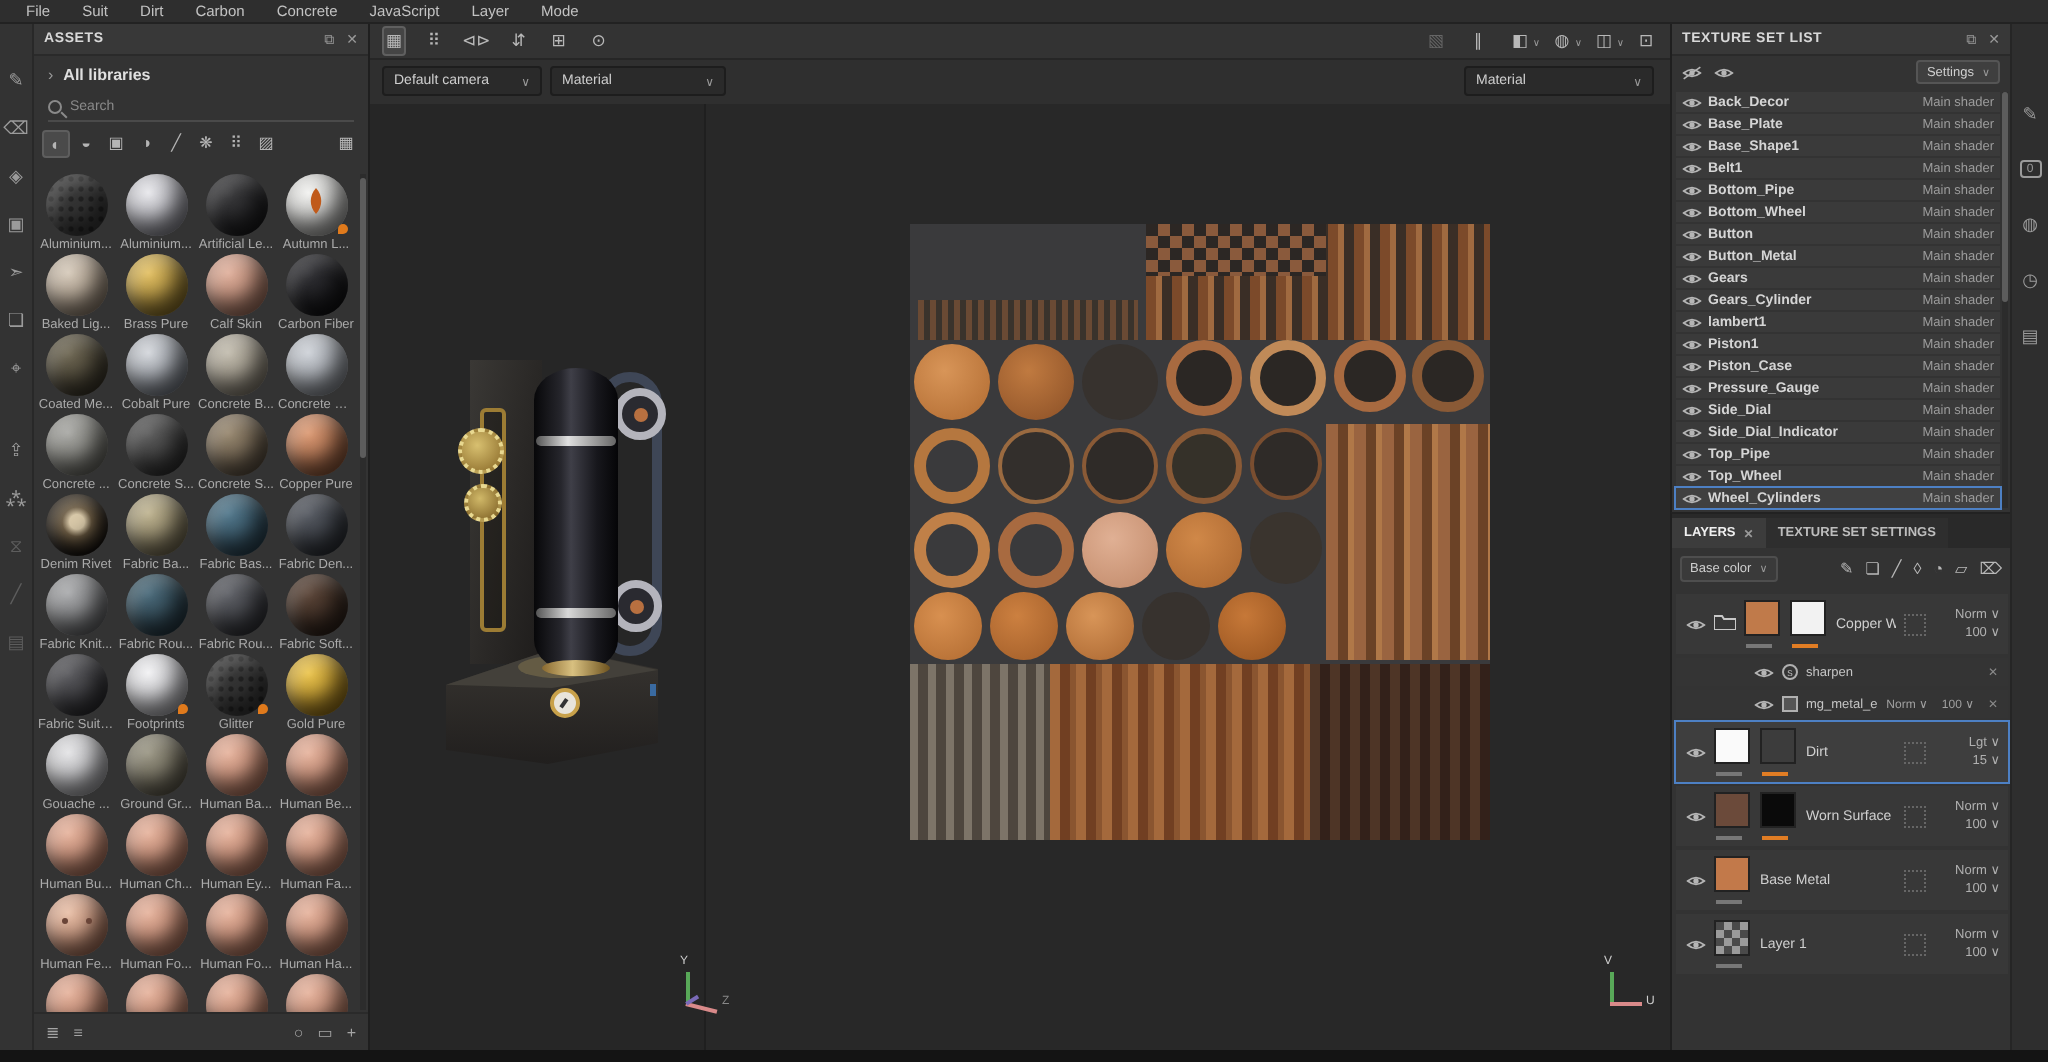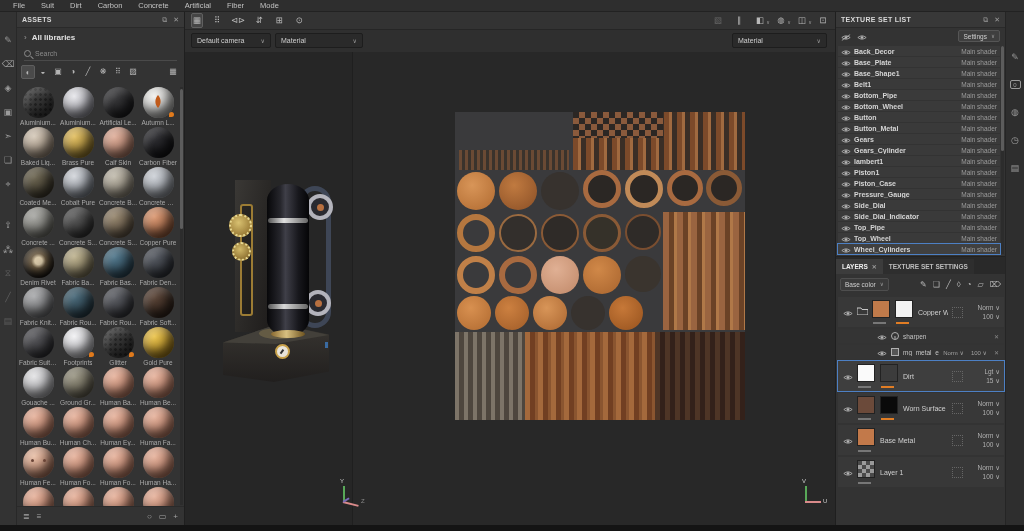--- a/index.html
+++ b/index.html
@@ -140,22 +140,22 @@
 <body>
 
 <div id="app">
 
   <div id="menu-bar">
       <span class="menu-item">File</span>
       <span class="menu-item">Suit</span>
       <span class="menu-item">Dirt</span>
       <span class="menu-item">Carbon</span>
       <span class="menu-item">Concrete</span>
-      <span class="menu-item">Artificial</span>
-      <span class="menu-item">Fiber</span>
+      <span class="menu-item">JavaScript</span>
+      <span class="menu-item">Layer</span>
       <span class="menu-item">Mode</span>
     </div>
 
   <div id="left-dock">
       <div class="dock-icon ">✎</div>
       <div class="dock-icon ">⌫</div>
       <div class="dock-icon ">◈</div>
       <div class="dock-icon ">▣</div>
       <div class="dock-icon ">➣</div>
       <div class="dock-icon ">❏</div>

